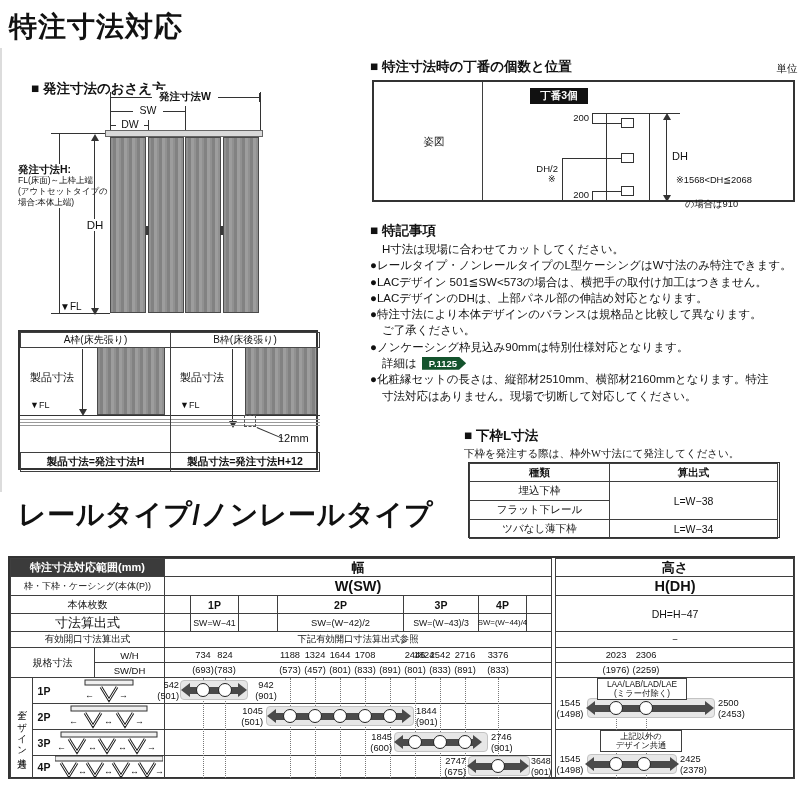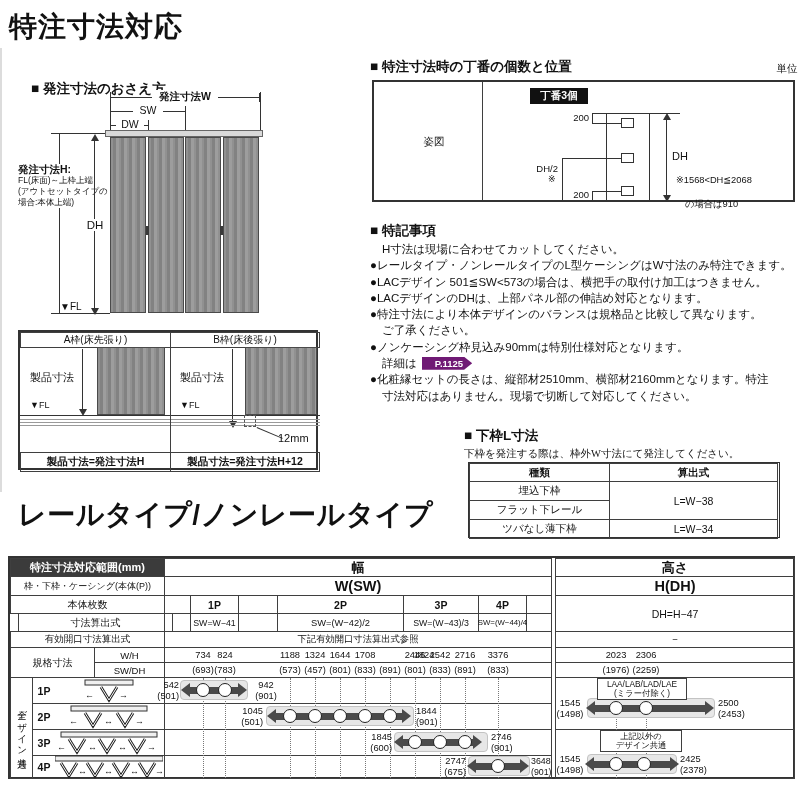--- a/index.html
+++ b/index.html
@@ -29,22 +29,22 @@
   .dotted{position:absolute;border-left:1px dotted #777;width:1px;}
   .track{position:absolute;background:#e7e7e7;border:1px solid #c3c3c3;border-radius:4px;height:20px;box-sizing:border-box;}
   .arrowbar{position:absolute;background:#4a4a4a;height:7px;}
   .arrowbar::before{content:"";position:absolute;left:-9px;top:-4px;border:7.5px solid transparent;border-right:9px solid #4a4a4a;border-left:none;}
   .arrowbar::after{content:"";position:absolute;right:-9px;top:-4px;border:7.5px solid transparent;border-left:9px solid #4a4a4a;border-right:none;}
   .knob{position:absolute;width:14px;height:14px;border-radius:50%;background:#fff;border:1.6px solid #222;transform:translate(-50%,-50%);box-sizing:border-box;}
   .rlab{position:absolute;font-size:9.3px;line-height:10.5px;display:flex;flex-direction:column;}
   .num{position:absolute;width:46px;text-align:center;font-size:9.3px;}
   .noteline{white-space:nowrap;font-size:11.5px;line-height:16.3px;height:16.3px;display:flex;align-items:center;}
   .ind{padding-left:12px;}
-  .badge{display:inline-block;background:#701a75;color:#fff;font-weight:bold;font-size:9.5px;
-    line-height:13px;padding:0 9px 0 13px;margin-left:5px;
+  .badge{display:inline-block;background:#14532d;color:#fff;font-weight:bold;font-size:9.5px;
+    line-height:13px;padding:0 9px 0 7px;margin-left:5px;
     clip-path:polygon(0 0,84% 0,100% 50%,84% 100%,0 100%);}
   .vtext{writing-mode:vertical-rl;text-orientation:upright;letter-spacing:1px;}
 </style>
 </head>
 <body>
 
 <div class="abs" style="left:0;top:48px;width:2px;height:444px;background:#dcdcdc;"></div>
 
 <div class="lbl bold" style="left:9px;top:8px;font-size:28px;letter-spacing:1px;">特注寸法対応</div>
 
@@ -184,21 +184,21 @@
   <div class="cell bold" style="left:545px;top:18px;width:240px;height:20px;font-size:14.5px;">H(DH)</div>
 
   <div class="cell" style="left:0;top:37px;width:155px;height:19px;font-size:10px;">本体枚数</div>
   <div class="cell" style="left:154px;top:37px;width:388px;height:19px;"></div>
   <div class="cell bold" style="left:180px;top:37px;width:49px;height:19px;font-size:10.5px;">1P</div>
   <div class="cell bold" style="left:267px;top:37px;width:127px;height:19px;font-size:10.5px;">2P</div>
   <div class="cell bold" style="left:393px;top:37px;width:76px;height:19px;font-size:10.5px;">3P</div>
   <div class="cell bold" style="left:468px;top:37px;width:49px;height:19px;font-size:10.5px;">4P</div>
   <div class="cell" style="left:545px;top:37px;width:240px;height:37px;font-size:10.5px;">DH=H−47</div>
 
-  <div class="cell" style="left:8px;top:55px;width:155px;height:19px;font-size:10px;">寸法算出式</div>
+  <div class="cell" style="left:0;top:55px;width:155px;height:19px;font-size:13px;">寸法算出式</div>
   <div class="cell" style="left:154px;top:55px;width:388px;height:19px;"></div>
   <div class="cell" style="left:180px;top:55px;width:49px;height:19px;font-size:8.8px;">SW=W−41</div>
   <div class="cell" style="left:267px;top:55px;width:127px;height:19px;font-size:9.3px;">SW=(W−42)/2</div>
   <div class="cell" style="left:393px;top:55px;width:76px;height:19px;font-size:8.8px;">SW=(W−43)/3</div>
   <div class="cell" style="left:468px;top:55px;width:49px;height:19px;font-size:7.8px;">SW=(W−44)/4</div>
 
   <div class="cell" style="left:0;top:73px;width:155px;height:17px;font-size:9.5px;">有効開口寸法算出式</div>
   <div class="cell" style="left:154px;top:73px;width:388px;height:17px;font-size:9.3px;">下記有効開口寸法算出式参照</div>
   <div class="cell" style="left:545px;top:73px;width:240px;height:17px;font-size:9.5px;">−</div>
 

